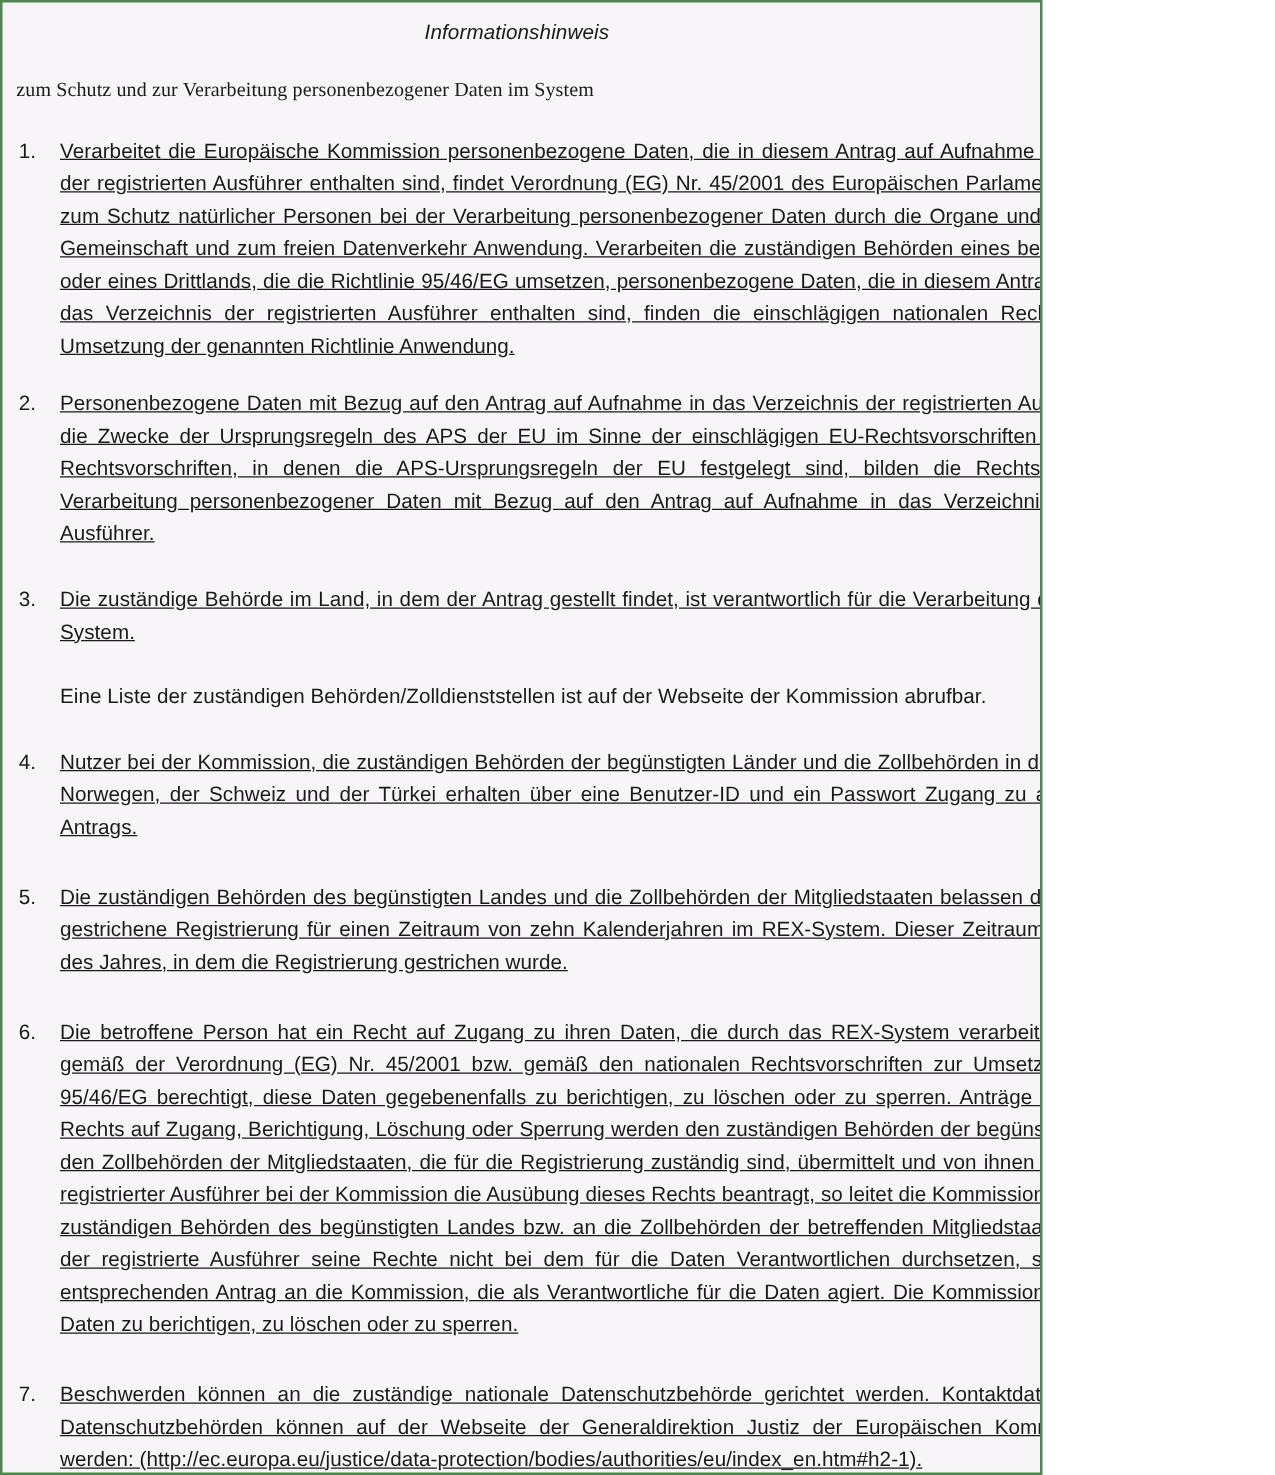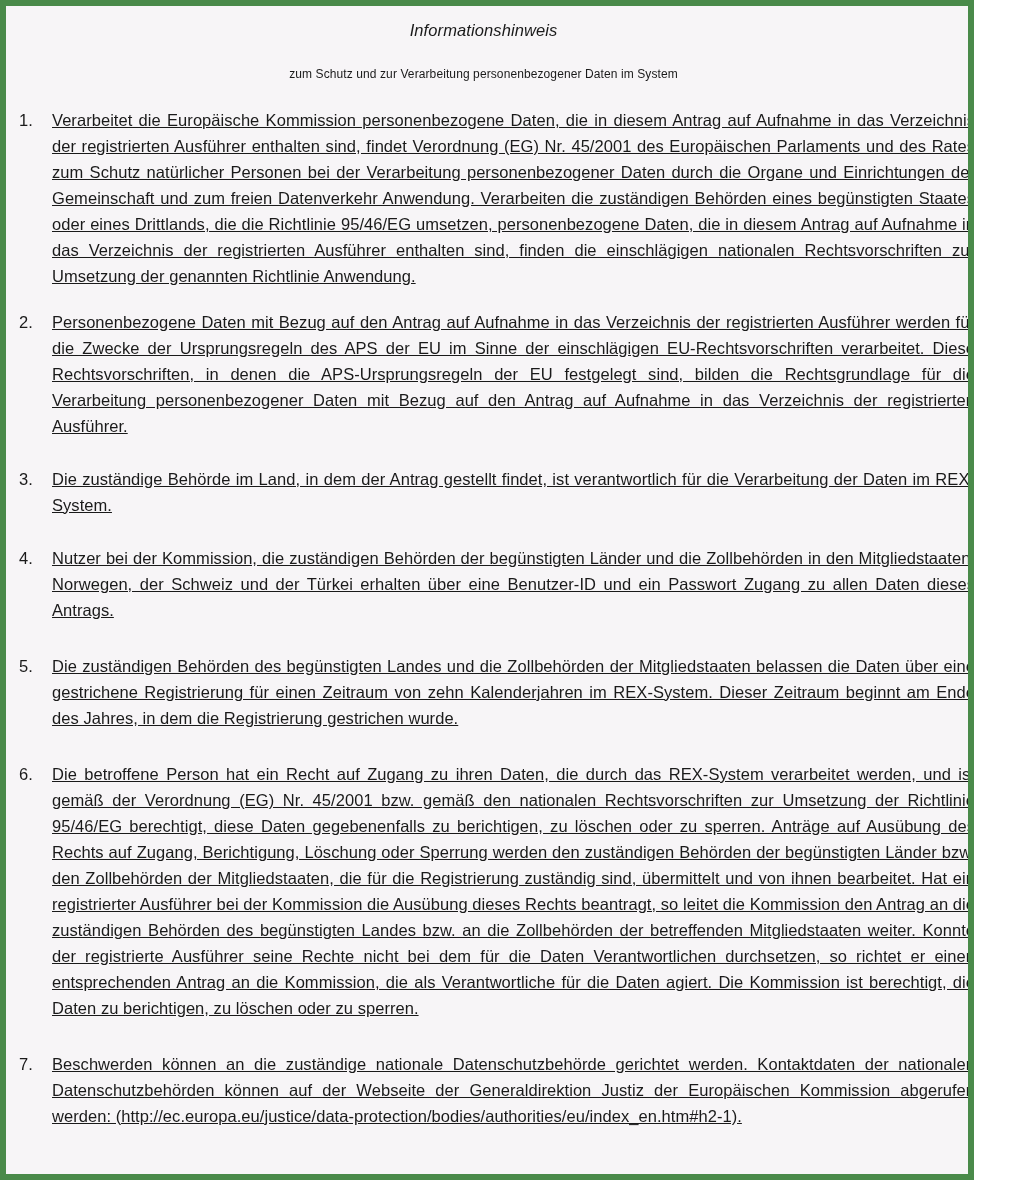--- a/index.html
+++ b/index.html
@@ -5,25 +5,25 @@
   html, body {
     margin: 0;
     padding: 0;
     background: #ffffff;
   }
   body {
     font-family: "Liberation Sans", sans-serif;
   }
   .page {
     position: relative;
-    width: 974px;
+    width: 834px;
     height: 1180px;
     box-sizing: border-box;
     background: #f7f5f7;
-    border: 6px solid #1d4ed8;
+    border: 2px solid #1d4ed8;
     overflow: hidden;
   }
   .inner {
     position: absolute;
     left: 0;
     top: 0;
     right: 0;
     bottom: 0;
     padding: 11px 18px 0 11px;
     box-sizing: border-box;
@@ -32,27 +32,27 @@
     font-size: 16.5px;
     font-style: italic;
     text-align: center;
     color: #1a1a1a;
     line-height: 1.25;
     margin: 0;
     padding-top: 3px;
     letter-spacing: 0.1px;
   }
   .doc-subtitle {
-    font-size: 12px;
-    text-align: center;
+    font-size: 16px;
     color: #1a1a1a;
     line-height: 1.25;
     margin: 0;
     padding-top: 26px;
     letter-spacing: 0.1px;
+    font-family: Liberation Serif, serif;
   }
   .items {
     margin: 0;
     padding: 0;
     list-style: none;
     padding-top: 25px;
   }
   .item {
     position: relative;
     padding-left: 33px;
@@ -111,20 +111,21 @@
       </li>
 
       <li class="item gap-lg">
         <span class="item-num">2.</span>
         <div class="item-body">Personenbezogene Daten mit Bezug auf den Antrag auf Aufnahme in das Verzeichnis der registrierten Ausführer werden für die Zwecke der Ursprungsregeln des APS der EU im Sinne der einschlägigen EU-Rechtsvorschriften verarbeitet. Diese Rechtsvorschriften, in denen die APS-Ursprungsregeln der EU festgelegt sind, bilden die Rechtsgrundlage für die Verarbeitung personenbezogener Daten mit Bezug auf den Antrag auf Aufnahme in das Verzeichnis der registrierten Ausführer.</div>
       </li>
 
       <li class="item gap-lg">
         <span class="item-num">3.</span>
         <div class="item-body">Die zuständige Behörde im Land, in dem der Antrag gestellt findet, ist verantwortlich für die Verarbeitung der Daten im REX-System.</div>
+        <div class="sub-para">Eine Liste der zuständigen Behörden/Zolldienststellen ist auf der Webseite der Kommission abrufbar.</div>
       </li>
 
       <li class="item gap-xl">
         <span class="item-num">4.</span>
         <div class="item-body">Nutzer bei der Kommission, die zuständigen Behörden der begünstigten Länder und die Zollbehörden in den Mitgliedstaaten, Norwegen, der Schweiz und der Türkei erhalten über eine Benutzer-ID und ein Passwort Zugang zu allen Daten dieses Antrags.</div>
       </li>
 
       <li class="item gap-xl">
         <span class="item-num">5.</span>
         <div class="item-body">Die zuständigen Behörden des begünstigten Landes und die Zollbehörden der Mitgliedstaaten belassen die Daten über eine gestrichene Registrierung für einen Zeitraum von zehn Kalenderjahren im REX-System. Dieser Zeitraum beginnt am Ende des Jahres, in dem die Registrierung gestrichen wurde.</div>

